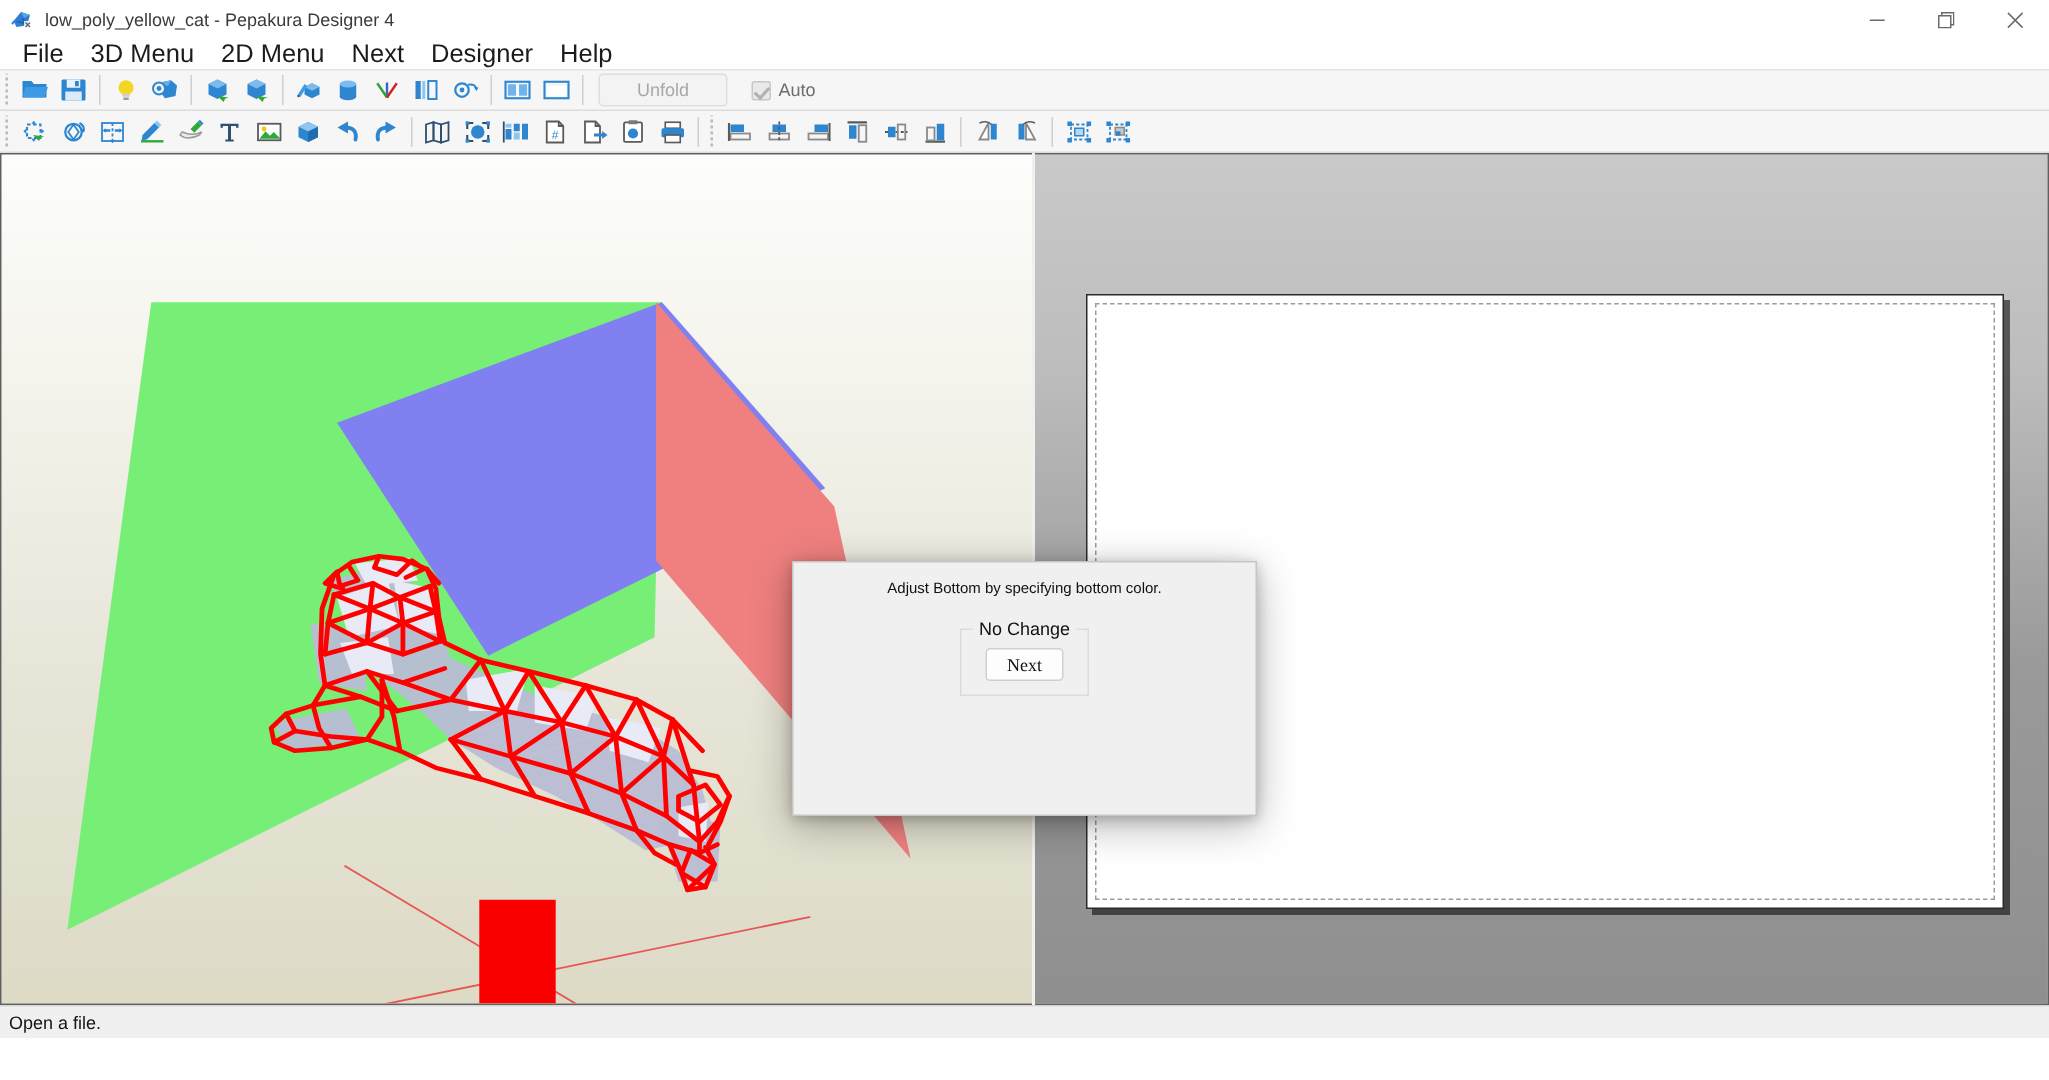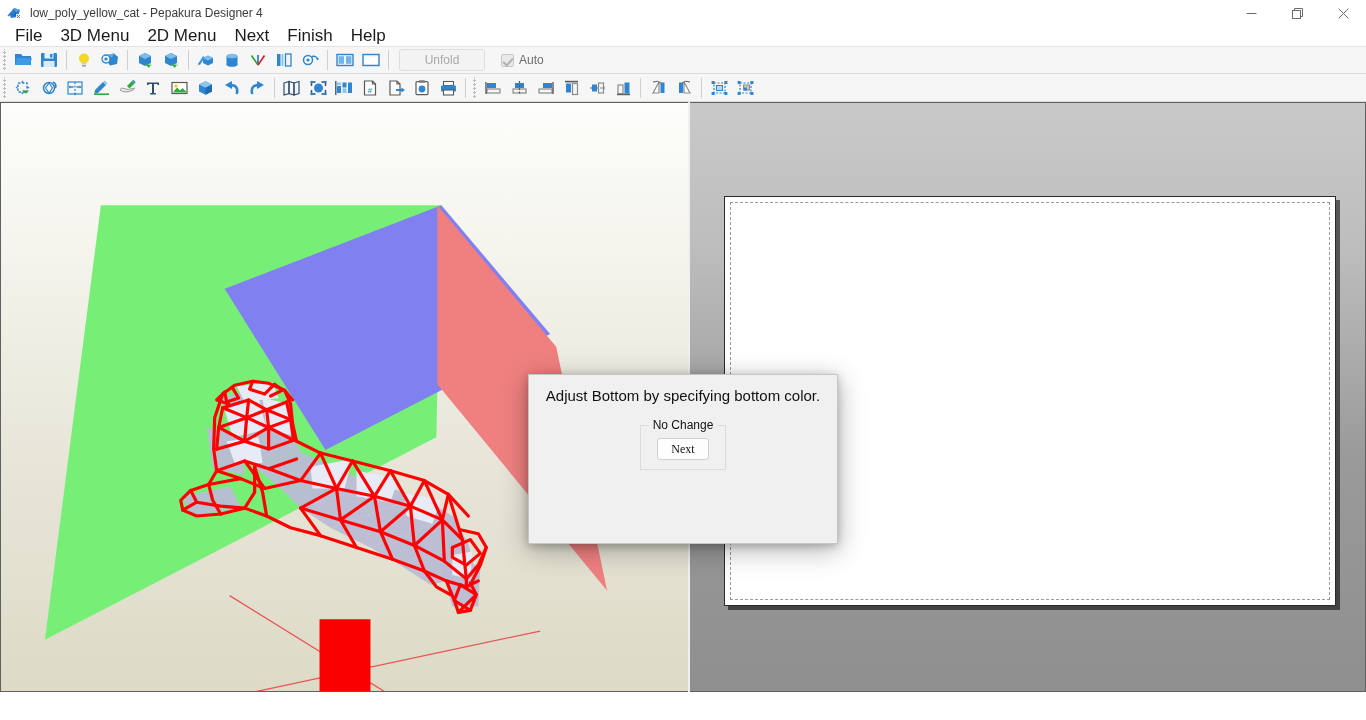--- a/index.html
+++ b/index.html
@@ -213,21 +213,21 @@
     width: 42px; height: 31px;
     display: flex; align-items: center; justify-content: center;
     color: #6b6b6b;
   }
   .dlg-body {
     position: relative;
     height: calc(100% - 31px);
   }
   .dlg-msg {
     text-align: center;
-    font-size: 15px;
+    font-size: 10px;
     color: #111;
     padding-top: 12px;
   }
   .groups {
     display: flex;
     justify-content: center;
     gap: 22px;
     margin-top: 21px;
   }
   .grp {
@@ -325,21 +325,21 @@
           </svg>
       </div>
     </div>
   </div>
 
   <div class="menubar">
     <div class="menu-item">File</div>
     <div class="menu-item">3D Menu</div>
     <div class="menu-item">2D Menu</div>
     <div class="menu-item">Next</div>
-    <div class="menu-item">Finish</div>
+    <div class="menu-item">Designer</div>
     <div class="menu-item">Help</div>
   </div>
 
   <div class="toolbar-row row1">
     <div class="grip"></div>
 
     <div class="tbtn">
       <svg width="19" height="18" viewBox="0 0 19 18">
         <path d="M1 3 h6 l1.6 2 H17 v9 H1 Z" fill="#2f86d0"></path>
         <path d="M3 7 h15 l-2.5 7 H1 Z" fill="#3f9ae5"></path>
@@ -801,14 +801,17 @@
             <div class="btn btn-next">Next</div>
           </div>
 
         </div>
 
       </div>
     </div>
 
   </div>
 
+  <div class="statusbar">
+    <span>Open a file.</span>
+  </div>
 
 </div>
 
 </body></html>

